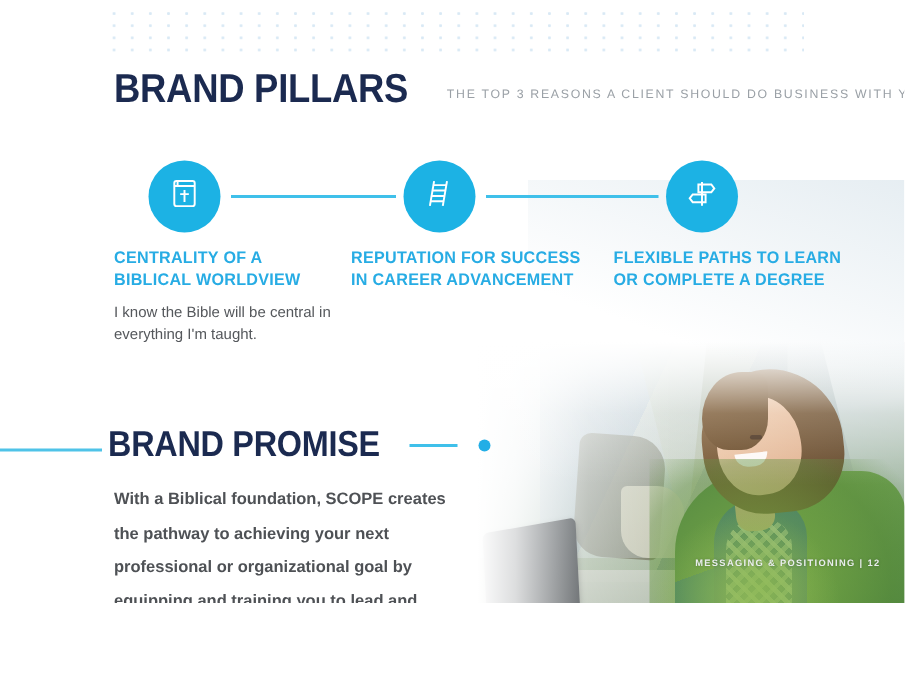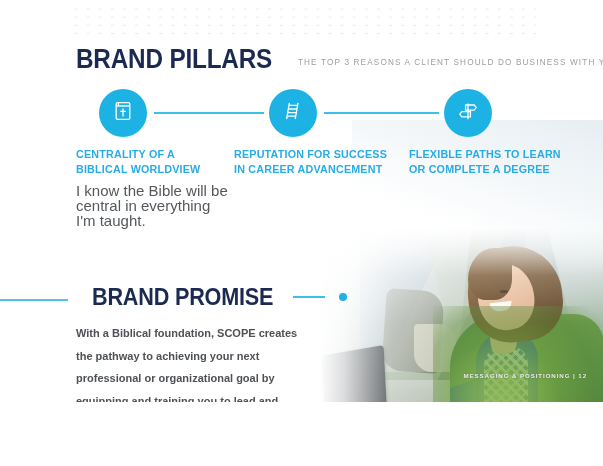--- a/index.html
+++ b/index.html
@@ -242,21 +242,21 @@
     white-space: nowrap;
     margin-left: -12px;
     position: relative;
     top: -3px;
   }
 
   
   .pillars {
     position: absolute;
     left: 76px;
-    top: 89px;
+    top: 107px;
     width: 470px;
   }
   .icon-row {
     position: relative;
     height: 56px;
   }
   .icon-circle {
     position: absolute;
     top: 0;
     width: 48px;
@@ -298,38 +298,38 @@
     font-size: 11.2px;
     font-weight: bold;
     line-height: 14.5px;
     letter-spacing: .2px;
     color: #27ace4;
     margin: 0 0 7px 0;
     transform: scaleX(0.96);
     transform-origin: left top;
   }
   .col-body {
-    font-size: 15px;
+    font-size: 10px;
     line-height: 15px;
     color: #55585c;
     margin: 0;
   }
 
   
   .promise-rule-left {
     position: absolute;
     left: 0;
     top: 299px;
     width: 68px;
     height: 2px;
     background: #4fc3e8;
   }
   .promise-head-wrap {
     position: absolute;
-    left: 92px;
+    left: 72px;
     top: 283px;
     display: flex;
     align-items: center;
     gap: 10px;
   }
   .promise-title {
     font-size: 24px;
     font-weight: bold;
     color: #1b2a50;
     letter-spacing: -0.2px;

